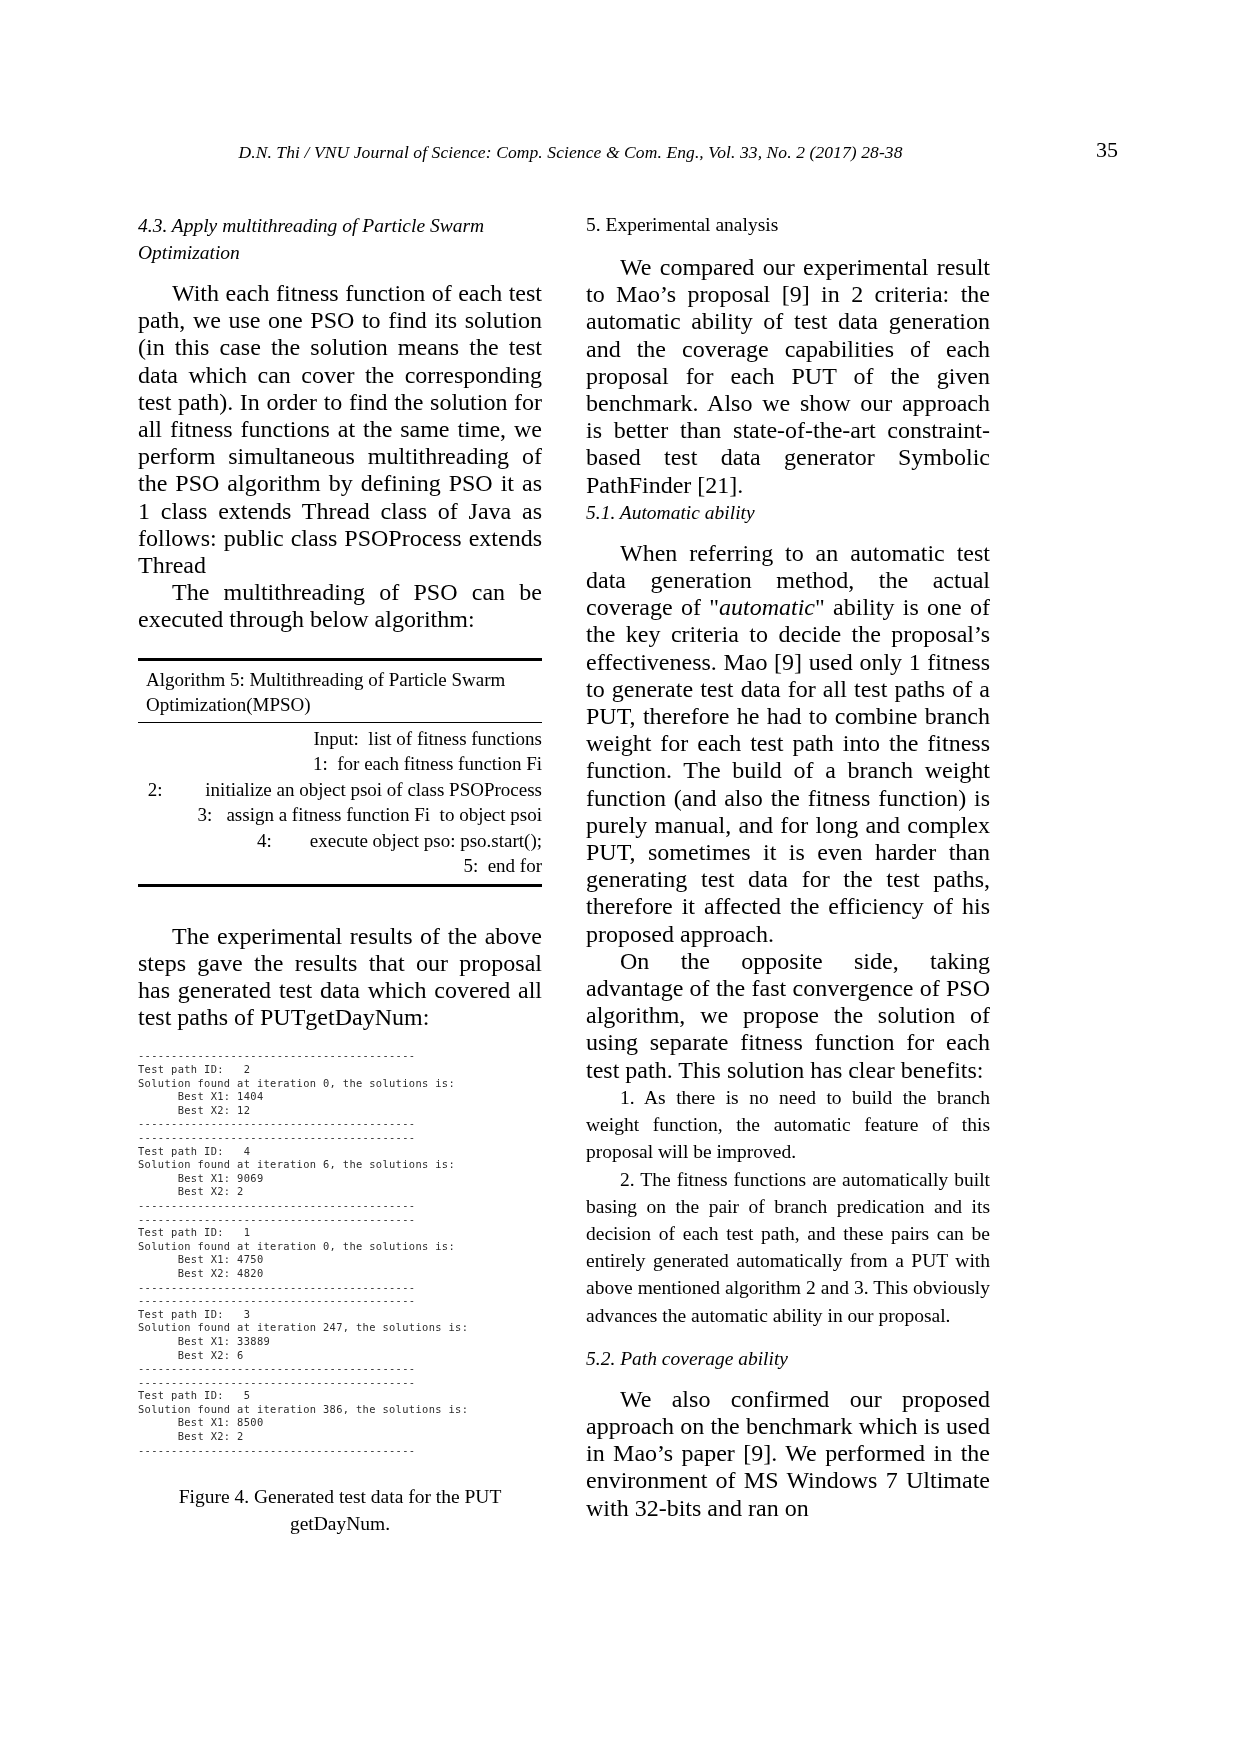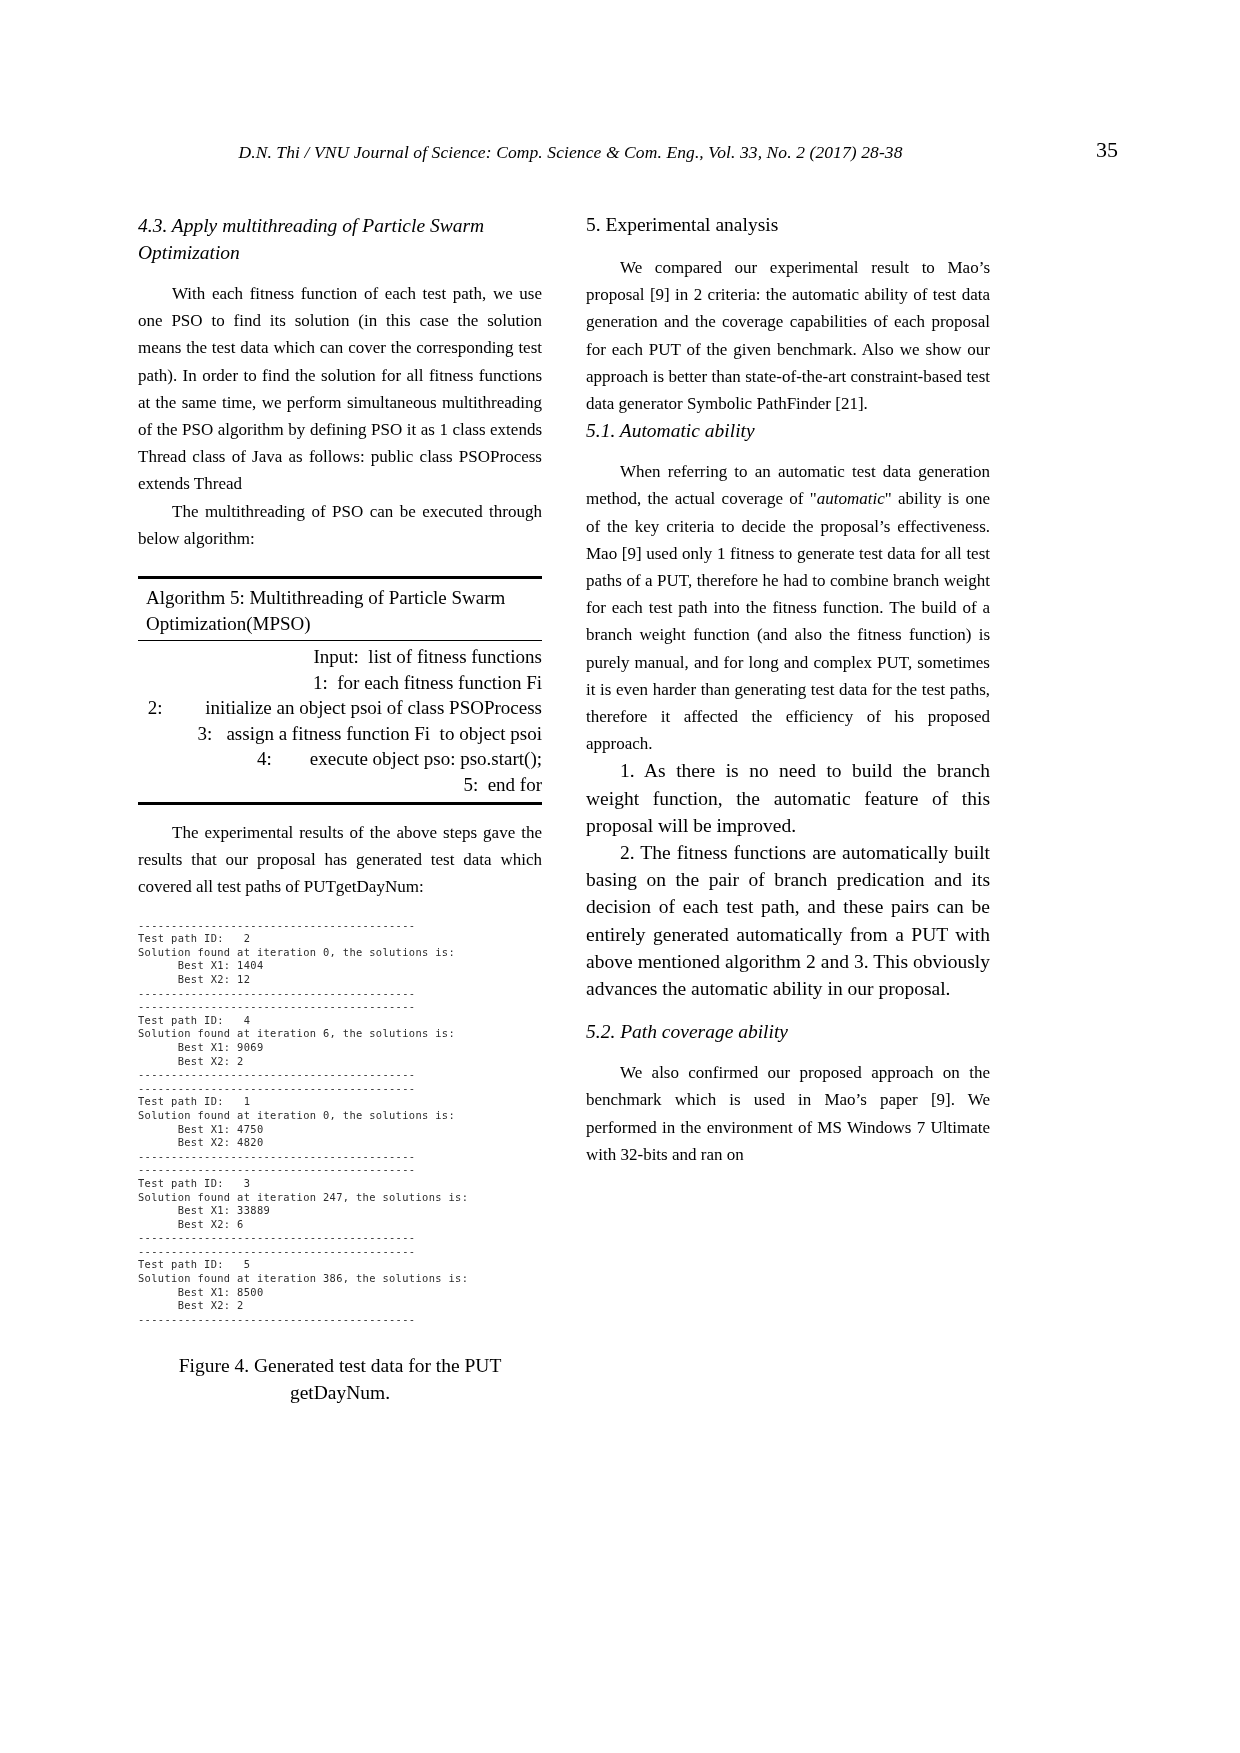--- a/index.html
+++ b/index.html
@@ -69,33 +69,33 @@
     line-height: 26px;
     margin-bottom: 16px;
   }
   .h-sub {
     font-style: italic;
     font-size: 19.5px;
     line-height: 27px;
     margin-bottom: 14px;
   }
   .body-p {
-    font-size: 17px;
+    font-size: 24px;
     line-height: 27.2px;
     text-align: justify;
     text-justify: inter-word;
     text-indent: 34px;
     -webkit-hyphens: none;
     hyphens: none;
   }
 
   
   .algo {
     margin-top: 24px;
-    margin-bottom: 14px;
+    margin-bottom: 36px;
     border-top: 3px solid #000;
     border-bottom: 3px solid #000;
     padding: 0;
     width: 404px;
     box-sizing: border-box;
   }
   .algo-title {
     font-size: 19px;
     line-height: 25.5px;
     padding: 6px 0 4px 8px;
@@ -202,20 +202,21 @@
   <div class="col col-right">
 
     <div class="h-sec">5. Experimental analysis</div>
 
     <p class="body-p">We compared our experimental result to Mao’s proposal [9] in 2 criteria: the automatic ability of test data generation and the coverage capabilities of each proposal for each PUT of the given benchmark. Also we show our approach is better than state-of-the-art constraint-based test data generator Symbolic PathFinder [21].</p>
 
     <div class="h-sub" style="margin-top:0;">5.1. Automatic ability</div>
 
     <p class="body-p"><span>When referring to an automatic test data generation method, the actual coverage of "</span><em class="it">automatic</em><span>" ability is one of the key criteria to decide the proposal’s effectiveness. Mao [9] used only 1 fitness to generate test data for all test paths of a PUT, therefore he had to combine branch weight for each test path into the fitness function. The build of a branch weight function (and also the fitness function) is purely manual, and for long and complex PUT, sometimes it is even harder than generating test data for the test paths, therefore it affected the efficiency of his proposed approach.</span></p>
 
+    <p class="body-p">On the opposite side, taking advantage of the fast convergence of PSO algorithm, we propose the solution of using separate fitness function for each test path. This solution has clear benefits:</p>
 
     <p class="list-p">1. As there is no need to build the branch weight function, the automatic feature of this proposal will be improved.</p>
 
     <p class="list-p">2. The fitness functions are automatically built basing on the pair of branch predication and its decision of each test path, and these pairs can be entirely generated automatically from a PUT with above mentioned algorithm 2 and 3. This obviously advances the automatic ability in our proposal.</p>
 
     <div class="h-sub" style="margin-top:16px;">5.2. Path coverage ability</div>
 
     <p class="body-p">We also confirmed our proposed approach on the benchmark which is used in Mao’s paper [9]. We performed in the environment of MS Windows 7 Ultimate with 32-bits and ran on</p>
   </div>
 

